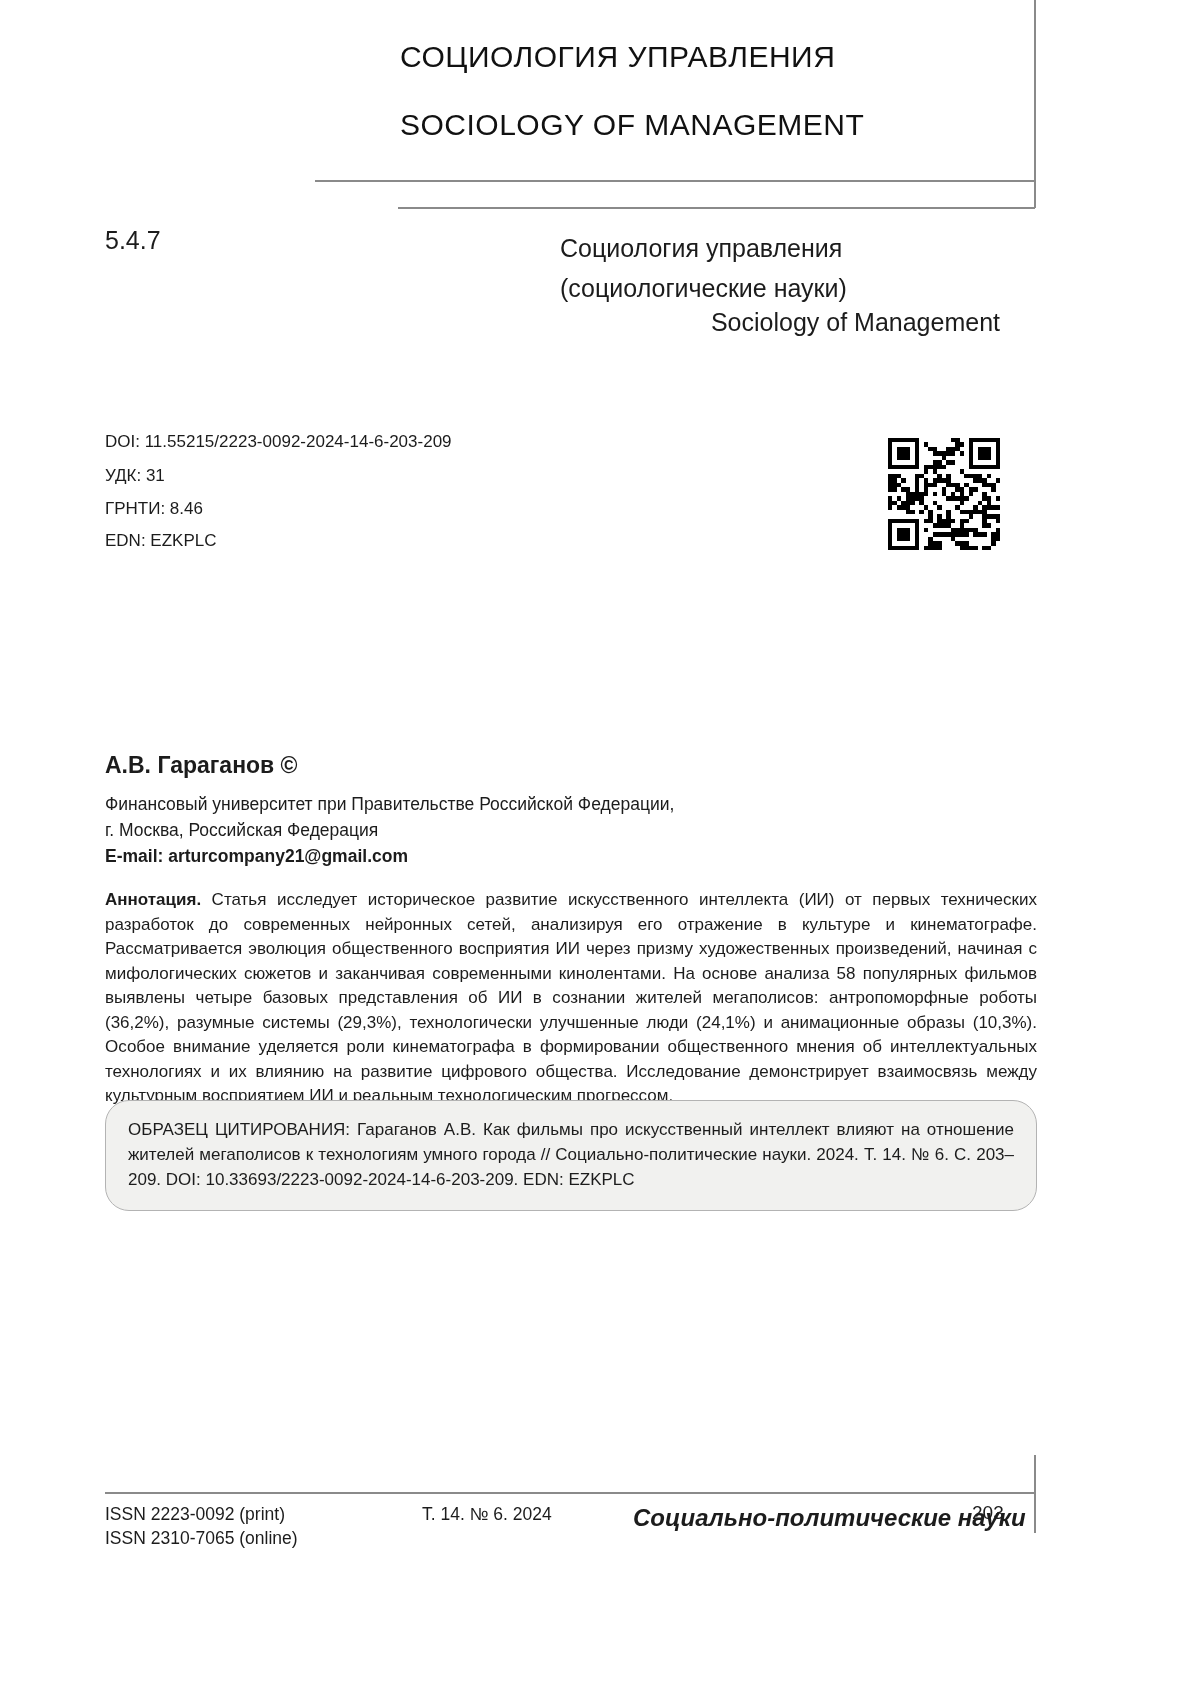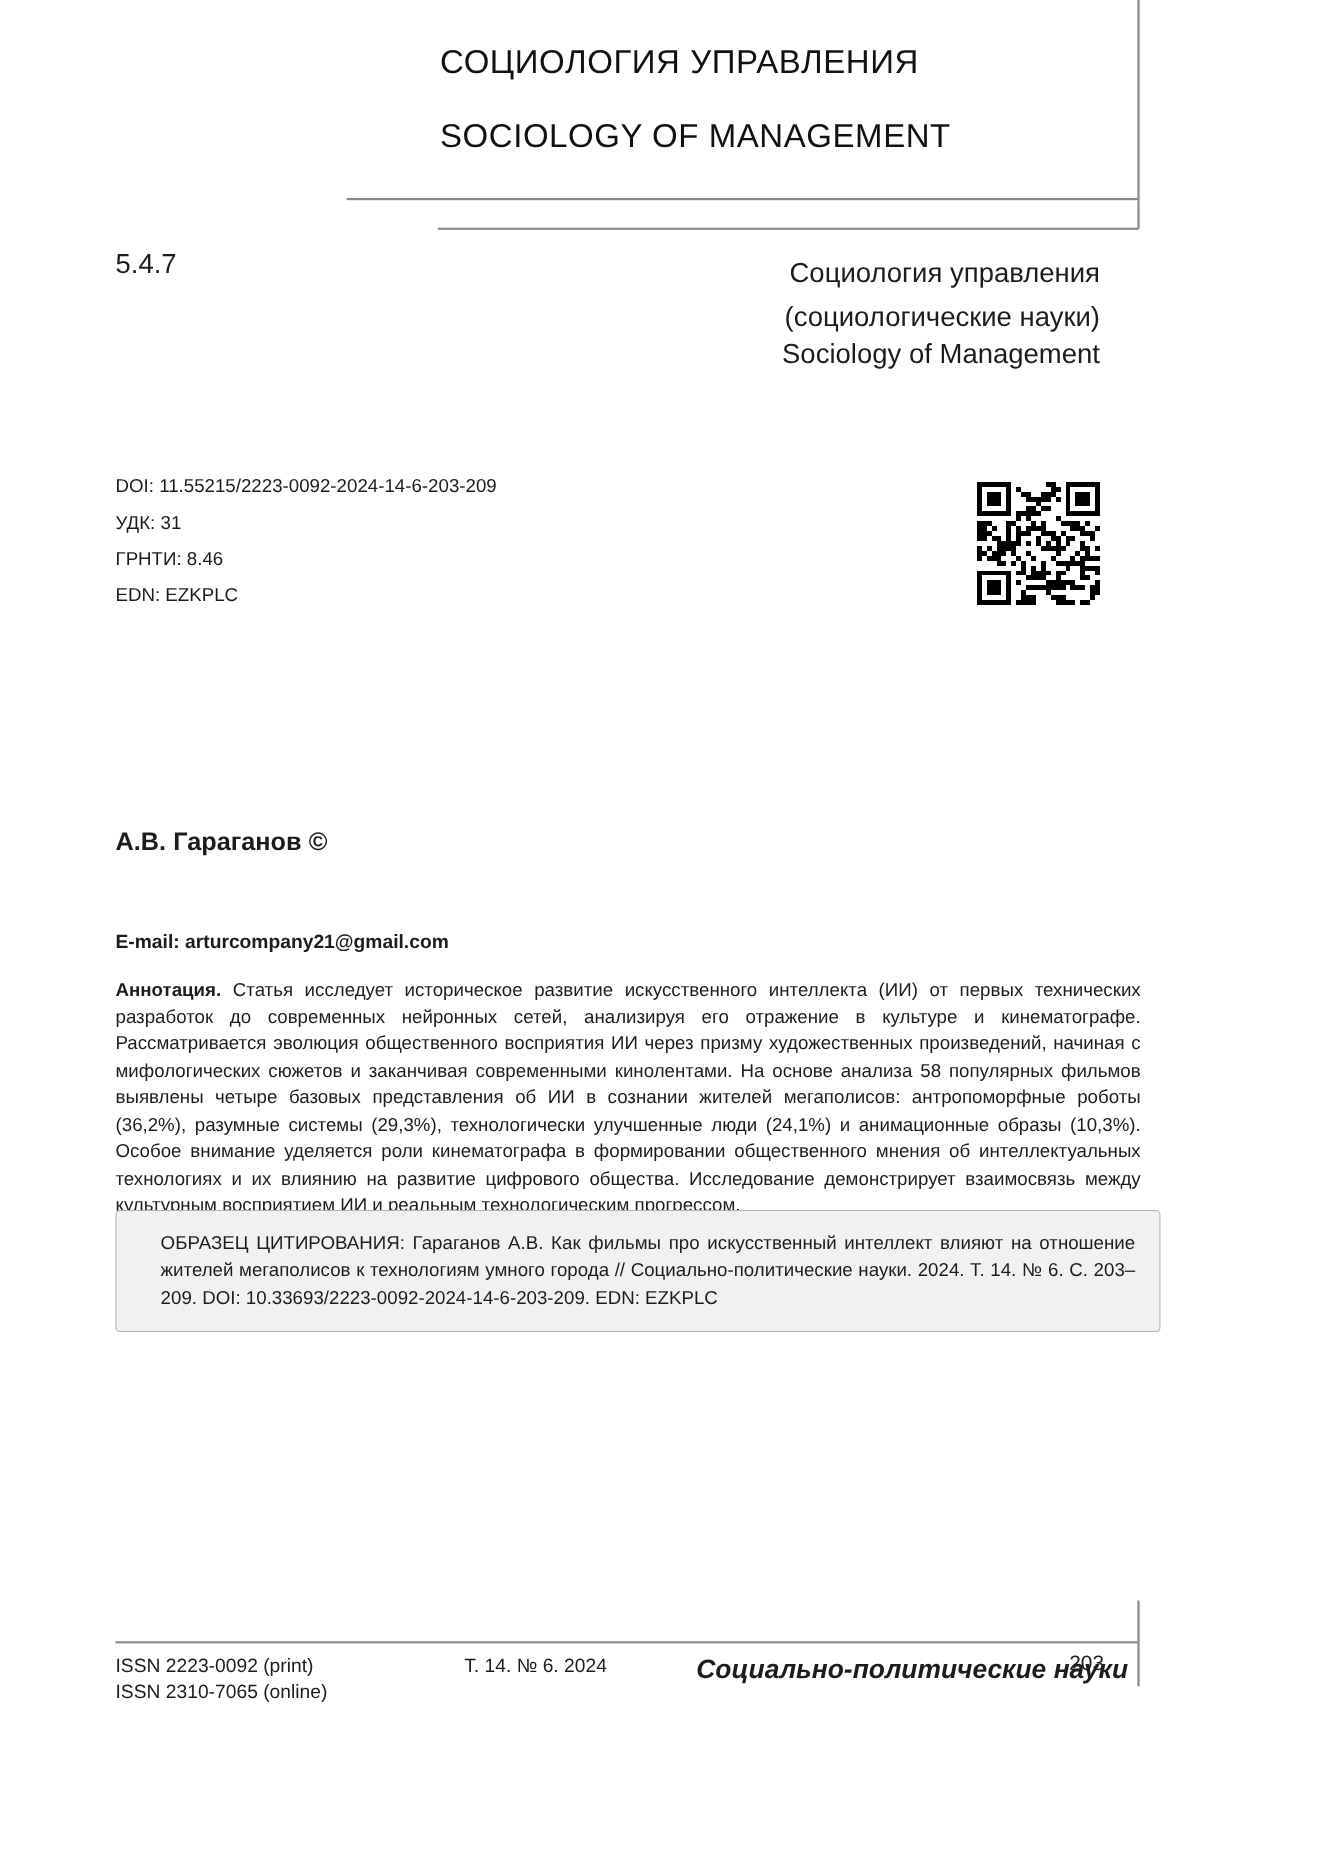--- a/index.html
+++ b/index.html
@@ -13,21 +13,21 @@
     overflow:hidden;
   }
   .abs{position:absolute;}
 
   .section-heading{
     left:400px;width:635px;text-align:left;
     font-size:30px;font-weight:400;letter-spacing:0.5px;color:#111;
   }
   .rule{background:#8a8a8a;}
   .code{left:105px;top:226px;font-size:25px;}
-  .specialty{left:560px;width:440px;text-align:right;font-size:25px;line-height:40px;}
+  .specialty{left:560px;width:440px;font-size:25px;line-height:40px;}
   .specialty-en{left:560px;width:440px;text-align:right;font-size:25px;}
 
   .meta-line{left:105px;font-size:17px;}
 
   .qr{left:888px;top:438px;width:112px;height:112px;}
 
   .title{
     left:105px;top:583px;width:810px;
     font-size:31px;font-weight:700;line-height:42px;color:#0d0d0d;
   }
@@ -40,22 +40,22 @@
     font-size:17px;line-height:24.5px;text-align:justify;
   }
   .keywords{
     left:105px;top:1063px;width:932px;
     font-size:17px;line-height:24px;
   }
   .bold{font-weight:700;}
 
   .citation-box{
     left:105px;top:1100px;width:886px;
-    background:#f1f1ef;border:1px solid #b3b3b3;border-radius:4px;
-    padding:16px 22px 18px 40px;
+    background:#f1f1ef;border:1px solid #b3b3b3;border-radius:24px;
+    padding:16px 22px 18px 22px;
     font-size:17px;line-height:25px;text-align:justify;
   }
 
   .footer-issn{left:105px;top:1502px;font-size:17.5px;line-height:24px;white-space:pre-line;}
   .footer-volume{left:422px;top:1504px;font-size:17.5px;}
   .footer-journal{left:633px;top:1504px;font-size:24px;font-style:italic;font-weight:700;}
   .footer-page{left:972px;top:1502px;font-size:19px;}
 </style>
 </head>
 <body>
@@ -380,20 +380,22 @@
       <rect x="16" y="24" width="1" height="1" fill="#000"></rect>
       <rect x="17" y="24" width="1" height="1" fill="#000"></rect>
       <rect x="18" y="24" width="1" height="1" fill="#000"></rect>
       <rect x="19" y="24" width="1" height="1" fill="#000"></rect>
       <rect x="21" y="24" width="1" height="1" fill="#000"></rect>
       <rect x="22" y="24" width="1" height="1" fill="#000"></rect>
     </svg>
 
 
   <div class="abs author">А.В. Гараганов ©</div>
+  <div class="abs affiliation">Финансовый университет при Правительстве Российской Федерации,
+г. Москва, Российская Федерация</div>
   <div class="abs email">E-mail: arturcompany21@gmail.com</div>
 
   <p class="abs abstract" style="margin:0"><span class="bold">Аннотация.</span>
     <span>Статья исследует историческое развитие искусственного интеллекта (ИИ) от первых технических разработок до современных нейронных сетей, анализируя его отражение в культуре и кинематографе. Рассматривается эволюция общественного восприятия ИИ через призму художественных произведений, начиная с мифологических сюжетов и заканчивая современными кинолентами. На основе анализа 58 популярных фильмов выявлены четыре базовых представления об ИИ в сознании жителей мегаполисов: антропоморфные роботы (36,2%), разумные системы (29,3%), технологически улучшенные люди (24,1%) и анимационные образы (10,3%). Особое внимание уделяется роли кинематографа в формировании общественного мнения об интеллектуальных технологиях и их влиянию на развитие цифрового общества. Исследование демонстрирует взаимосвязь между культурным восприятием ИИ и реальным технологическим прогрессом.</span></p>
 
 
   <div class="abs citation-box"><span>ОБРАЗЕЦ ЦИТИРОВАНИЯ:</span>
     <span>Гараганов А.В. Как фильмы про искусственный интеллект влияют на отношение жителей мегаполисов к технологиям умного города // Социально-политические науки. 2024. Т. 14. № 6. С. 203–209. DOI: 10.33693/2223-0092-2024-14-6-203-209. EDN: EZKPLC</span></div>
 
   <div class="abs rule" style="left:105px;top:1492px;width:930px;height:2px"></div>

